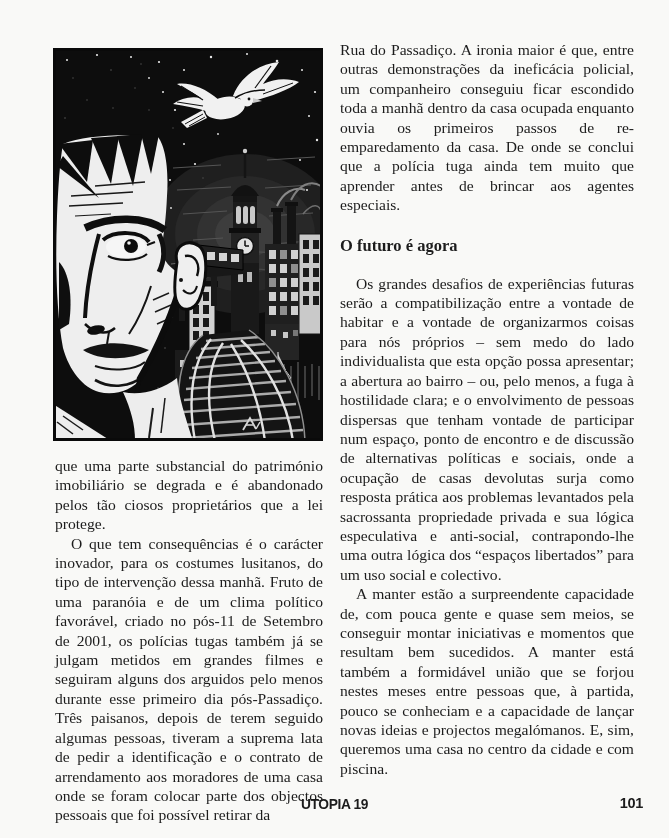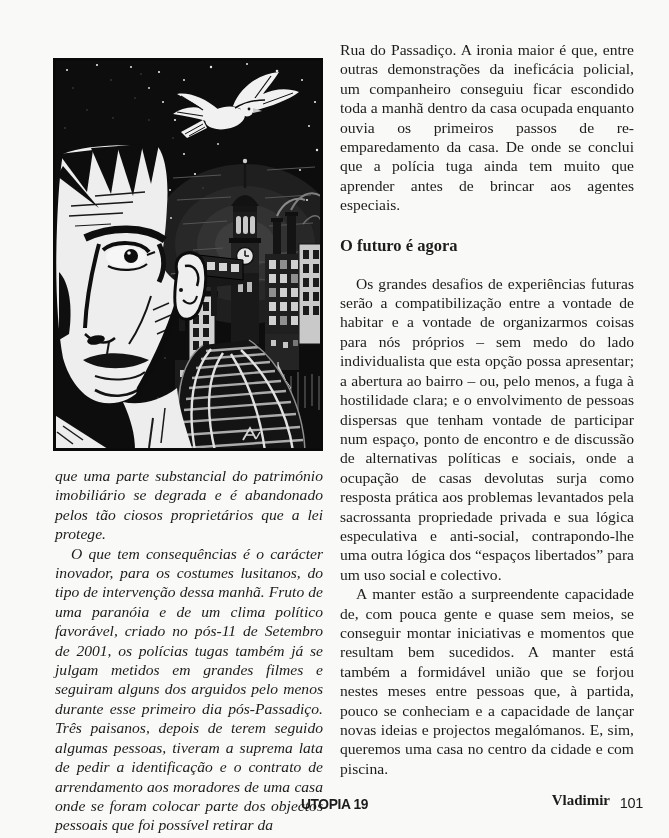--- a/index.html
+++ b/index.html
@@ -1,41 +1,41 @@
 <!DOCTYPE html>
 <html lang="pt"><head>
 <meta charset="utf-8">
 <style>
   html,body{margin:0;padding:0;background:#e8e8e6;}
   .page{
     position:relative;width:669px;height:838px;background:#f9f9f7;
     font-family:"Liberation Serif", serif;color:#1c1c1c;overflow:hidden;
   }
   .col{position:absolute;}
-  .col-left{left:55px;top:58px;width:268px;font-style:italic;}
+  .col-left{left:55px;top:48px;width:268px;}
   .col-right{left:340px;top:40px;width:294px;}
   .figure{display:block;margin:0 0 15px -2px;width:270px;height:393px;}
   p{margin:0;text-align:justify;font-size:15.6px;line-height:19.4px;}
   p.indent{text-indent:16px;}
   .section-heading{
     font-size:16.5px;line-height:19px;font-weight:bold;
     margin:21px 0 19px 0;
   }
   .signature{
     display:block;text-align:right;padding-right:24px;font-weight:bold;
     font-size:15px;margin-top:14px;
   }
   .footer-journal{
     position:absolute;left:0;top:795px;width:100%;text-align:center;
     font-family:"Liberation Sans", sans-serif;font-weight:bold;font-size:15px;
     letter-spacing:-0.4px;transform:scaleX(0.92);transform-origin:center;
   }
   .footer-page{
     position:absolute;right:26px;top:795px;
-    font-family:"Liberation Sans", sans-serif;font-weight:normal;font-size:14.5px;
+    font-family:"Liberation Sans", sans-serif;font-weight:bold;font-size:14.5px;
     letter-spacing:-0.3px;
   }
 </style>
 </head>
 <body>
 
 <div class="page">
 
   <div class="col col-left">
 
@@ -346,19 +346,18 @@
 
     <p>que uma parte substancial do património imobiliário se degrada e é abandonado pelos tão ciosos proprietários que a lei protege.</p>
     <p class="indent">O que tem consequências é o carácter inovador, para os costumes lusitanos, do tipo de intervenção dessa manhã. Fruto de uma paranóia e de um clima político favorável, criado no pós-11 de Setembro de 2001, os polícias tugas também já se julgam metidos em grandes filmes e seguiram alguns dos arguidos pelo menos durante esse primeiro dia pós-Passadiço. Três paisanos, depois de terem seguido algumas pessoas, tiveram a suprema lata de pedir a identificação e o contrato de arrendamento aos moradores de uma casa onde se foram colocar parte dos objectos pessoais que foi possível retirar da</p>
   </div>
 
   <div class="col col-right">
     <p>Rua do Passadiço. A ironia maior é que, entre outras demonstrações da ineficácia policial, um companheiro conseguiu ficar escondido toda a manhã dentro da casa ocupada enquanto ouvia os primeiros passos de re-emparedamento da casa. De onde se conclui que a polícia tuga ainda tem muito que aprender antes de brincar aos agentes especiais.</p>
     <h3 class="section-heading">O futuro é agora</h3>
     <p class="indent">Os grandes desafios de experiências futuras serão a compatibilização entre a vontade de habitar e a vontade de organizarmos coisas para nós próprios – sem medo do lado individualista que esta opção possa apresentar; a abertura ao bairro – ou, pelo menos, a fuga à hostilidade clara; e o envolvimento de pessoas dispersas que tenham vontade de participar num espaço, ponto de encontro e de discussão de alternativas políticas e sociais, onde a ocupação de casas devolutas surja como resposta prática aos problemas levantados pela sacrossanta propriedade privada e sua lógica especulativa e anti-social, contrapondo-lhe uma outra lógica dos “espaços libertados” para um uso social e colectivo.</p>
     <p class="indent">A manter estão a surpreendente capacidade de, com pouca gente e quase sem meios, se conseguir montar iniciativas e momentos que resultam bem sucedidos. A manter está também a formidável união que se forjou nestes meses entre pessoas que, à partida, pouco se conheciam e a capacidade de lançar novas ideias e projectos megalómanos. E, sim, queremos uma casa no centro da cidade e com piscina.</p>
-    <span class="signature">Vladimir</span>
   </div>
 
   <div class="footer-journal">UTOPIA 19</div>
   <div class="footer-page">101</div>
 
 </div>
 
 </body></html>

